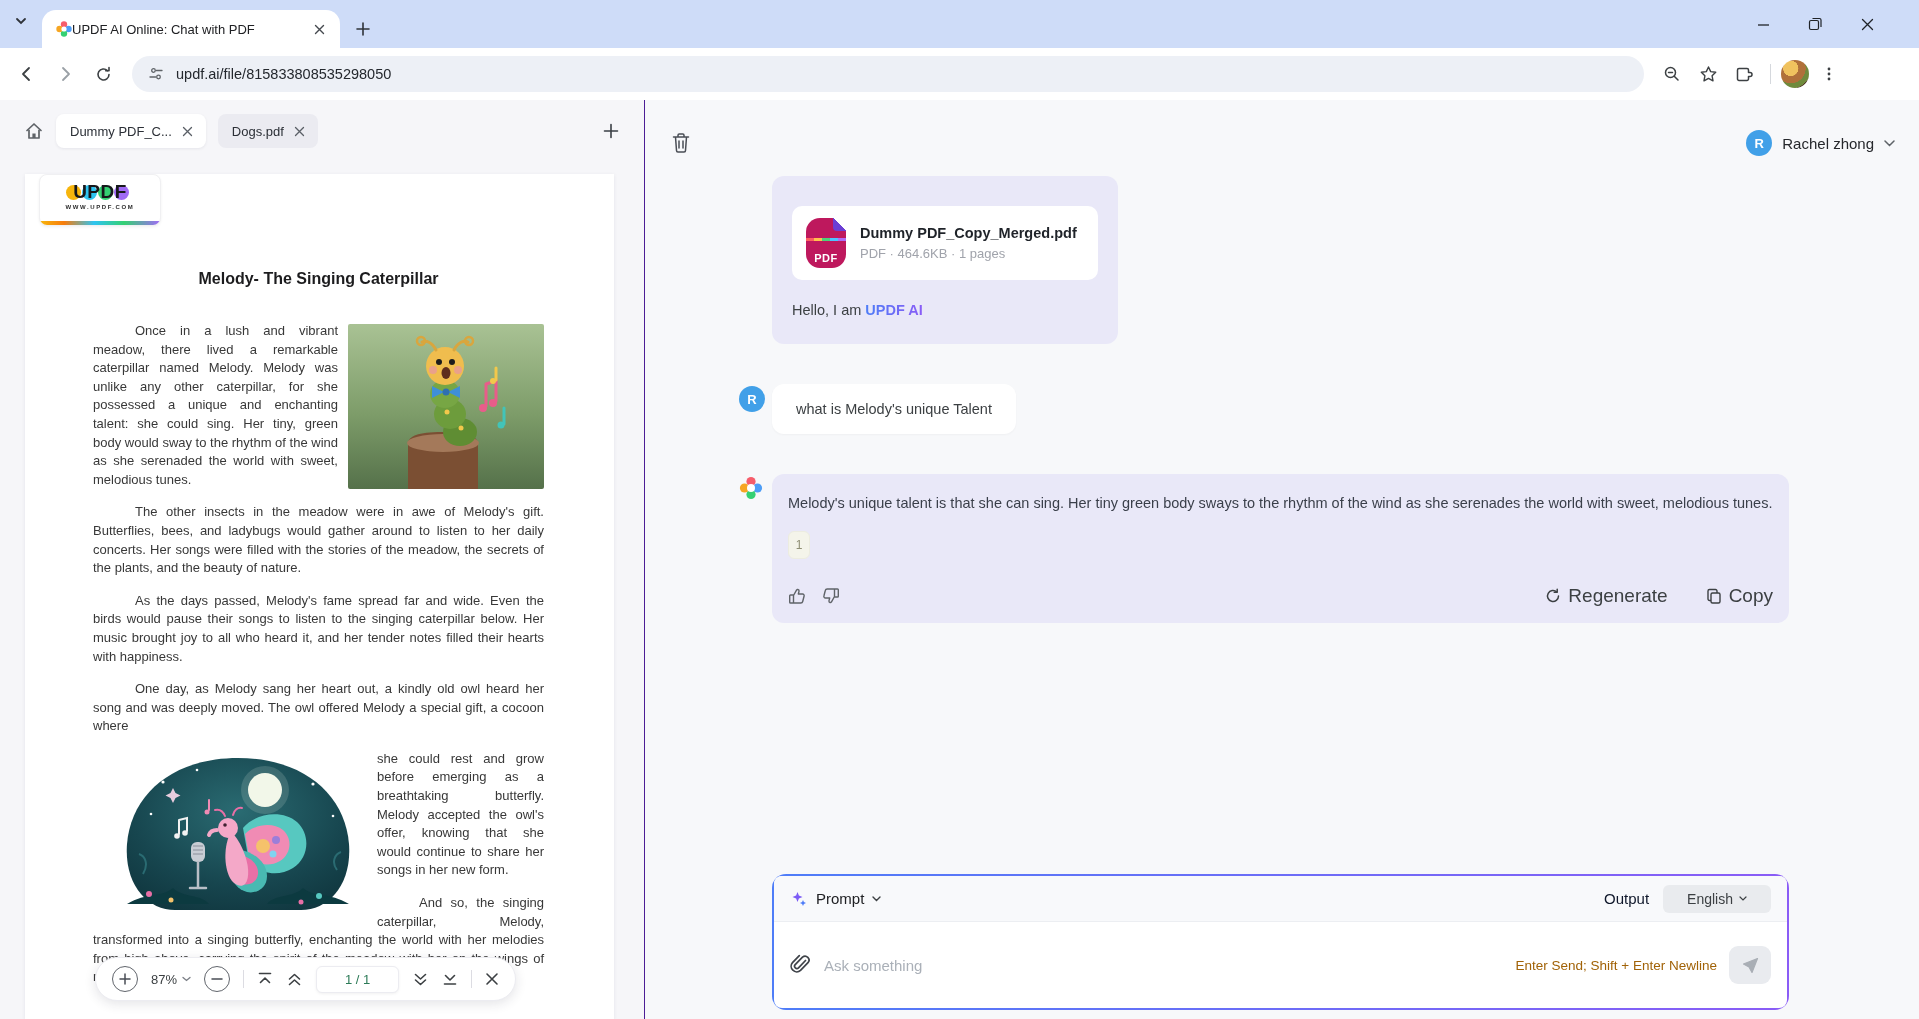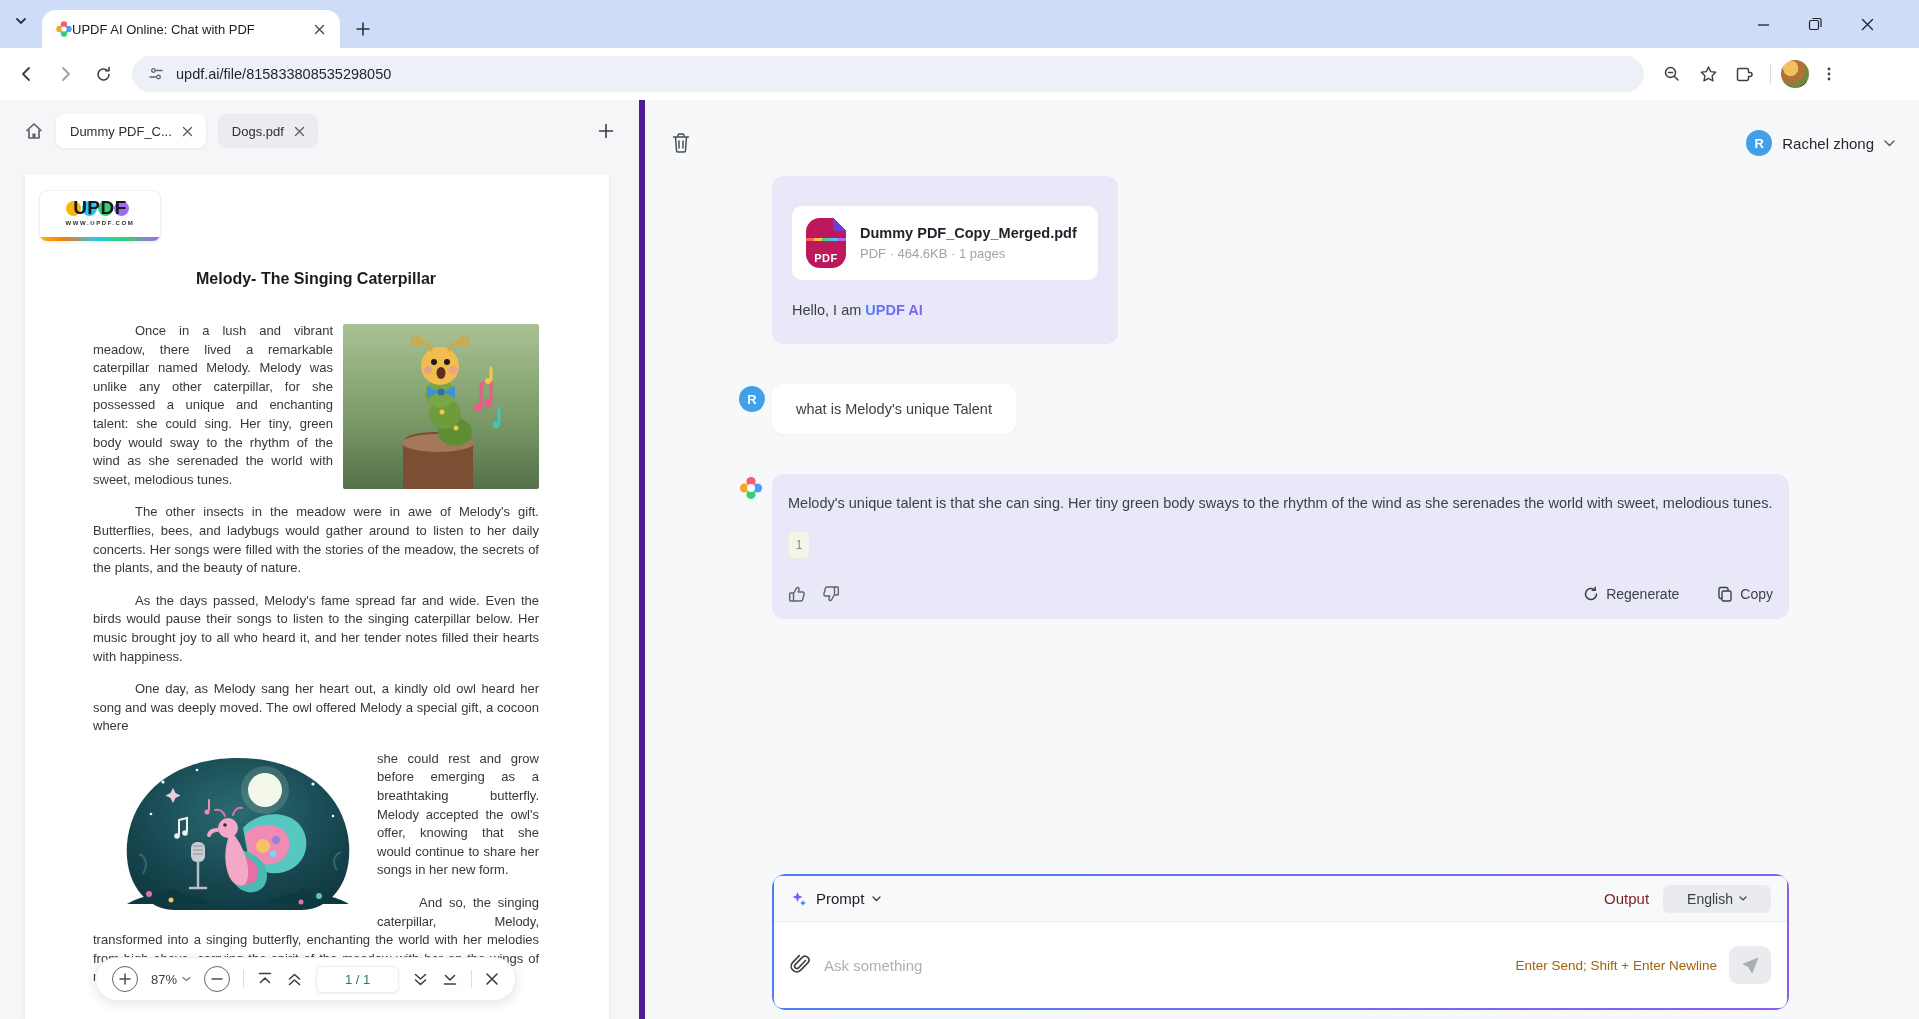--- a/index.html
+++ b/index.html
@@ -21,30 +21,30 @@
   .omnibox { flex:1; height:36px; margin:0 8px; background:#edf0f6; border-radius:18px; display:flex; align-items:center; padding:0 16px; gap:12px; }
   .omnibox .url { font-size:14.5px; color:#24282e; }
   .tb-icon { width:32px; height:32px; display:flex; align-items:center; justify-content:center; cursor:pointer; }
   .tb-divider { width:1px; height:20px; background:#d5d8dd; margin:0 6px; }
   .profile-avatar { width:28px; height:28px; border-radius:50%; background:radial-gradient(circle at 35% 30%, #f0c25e 0 28%, #b0703a 29% 55%, #6f8a3c 56% 75%, #4c3220 76%); cursor:pointer; }
 
   
   .content { display:flex; height:919px; }
 
   
-  .left-panel { width:645px; background:#f6f6f9; border-right:6px solid #4c1d95; position:relative; }
+  .left-panel { width:645px; background:#f6f6f9; border-right:1px solid #4c1d95; position:relative; }
   .panel-header { display:flex; align-items:center; padding:14px 20px 8px 24px; gap:12px; }
   .doc-tab { height:34px; border-radius:8px; display:flex; align-items:center; gap:8px; padding:0 10px 0 14px; font-size:13px; color:#2b2f36; cursor:pointer; }
   .doc-tab.active { background:#fff; box-shadow:0 1px 3px rgba(40,40,60,.08); }
   .doc-tab.inactive { background:#ebebf1; }
   .doc-close { width:16px; height:16px; display:flex; align-items:center; justify-content:center; color:#5a5f66; cursor:pointer; }
   .add-doc { margin-left:auto; width:26px; height:26px; display:flex; align-items:center; justify-content:center; color:#3a3f45; cursor:pointer; }
 
   .pdf-page { position:absolute; left:25px; right:30px; top:74px; bottom:0; background:#fff; box-shadow:0 1px 4px rgba(30,30,60,.08); overflow:hidden; padding:14px 70px 0 68px; }
-  .updf-logo { position:absolute; left:14px; top:16px; width:122px; height:52px; background:#fff; border:1px solid #f0f0f2; border-radius:8px; box-shadow:0 1px 3px rgba(0,0,0,.06); padding-top:6px; overflow:hidden; }
+  .updf-logo { position:absolute; left:14px; top:0; width:122px; height:52px; background:#fff; border:1px solid #f0f0f2; border-radius:8px; box-shadow:0 1px 3px rgba(0,0,0,.06); padding-top:6px; overflow:hidden; }
   .logo-word { position:relative; width:64px; margin:0 auto; height:22px; }
   .logo-dots { position:absolute; top:3px; left:0; width:100%; height:16px; }
   .logo-dots i { position:absolute; width:15px; height:15px; border-radius:50%; top:1px; }
   .logo-dots i:nth-child(1){ left:-2px; background:#f7b50c; }
   .logo-dots i:nth-child(2){ left:14px; background:#2ec4f1; }
   .logo-dots i:nth-child(3){ left:30px; background:#35d073; }
   .logo-dots i:nth-child(4){ left:46px; background:#a06bf5; }
   .logo-text { position:relative; font-size:19px; font-weight:bold; letter-spacing:.5px; color:#17181c; text-align:center; line-height:22px; }
   .logo-url { font-size:6px; font-weight:bold; letter-spacing:1.6px; color:#2b2b2b; text-align:center; margin-top:1px; }
   .logo-bar { position:absolute; bottom:0; left:0; right:0; height:4px; background:linear-gradient(90deg,#f7b50c,#f77c0c 20%,#2ec4f1 45%,#35d073 70%,#a06bf5 100%); }
@@ -85,28 +85,28 @@
 
   .msg-row { display:flex; margin-top:40px; }
   .avatar-col { width:33px; flex:none; padding-top:2px; }
   .user-bubble { background:#fff; padding:17px 24px; font-size:14.5px; color:#3c4043; box-shadow:0 1px 2px rgba(40,40,60,.04); }
   .ai-bubble { background:#e9e8f8; flex:1; padding:18px 16px 16px; }
   .ai-text { font-size:14.5px; line-height:23px; color:#3a3f4a; }
   .ref-badge { display:inline-flex; align-items:center; justify-content:center; margin-top:16px; min-width:22px; height:28px; background:#f4f4ea; border:1px solid #ecece0; border-radius:6px; font-size:12px; color:#8e8e74; cursor:pointer; }
   .ai-actions { display:flex; align-items:center; margin-top:26px; }
   .thumb-btn { color:#5f6368; margin-right:16px; cursor:pointer; }
   .action-right { margin-left:auto; display:flex; align-items:center; gap:38px; }
-  .action-btn { display:flex; align-items:center; gap:7px; font-size:14px; color:#3c4043; cursor:pointer; }
+  .action-btn { display:flex; align-items:center; gap:7px; font-size:19px; color:#3c4043; cursor:pointer; }
 
   .input-wrap { position:absolute; left:127px; right:130px; bottom:9px; padding:2px; border-radius:14px; background:linear-gradient(90deg,#4e7df8,#8a5cf6); }
   .input-inner { background:#fff; border-radius:8px; overflow:hidden; }
   .input-top { height:46px; background:#f8f9fb; border-bottom:1px solid #eceef2; display:flex; align-items:center; padding:0 16px; }
   .prompt-btn { display:flex; align-items:center; gap:8px; font-size:15px; color:#202124; cursor:pointer; }
   .output-group { margin-left:auto; display:flex; align-items:center; gap:14px; }
-  .output-label { font-size:15px; color:#7f1d1d; }
+  .output-label { font-size:15px; color:#0f172a; }
   .lang-btn { display:flex; align-items:center; gap:6px; background:#e9ebee; border-radius:6px; padding:6px 24px; font-size:14px; color:#3c4043; cursor:pointer; }
   .input-bottom { height:86px; display:flex; align-items:center; padding:0 16px; }
   .attach-btn { color:#3f4349; margin-right:14px; cursor:pointer; }
   .ask-input { flex:1; border:none; outline:none; font-size:15px; color:#26282c; background:transparent; font-family:"Liberation Sans",sans-serif; }
   .ask-input::placeholder { color:#aab0b8; }
   .send-hint { font-size:13.5px; color:#a16207; margin-right:12px; white-space:nowrap; }
   .send-btn { width:42px; height:38px; background:#e9ebef; border-radius:9px; display:flex; align-items:center; justify-content:center; cursor:pointer; }
 </style>
 </head>
 <body>

